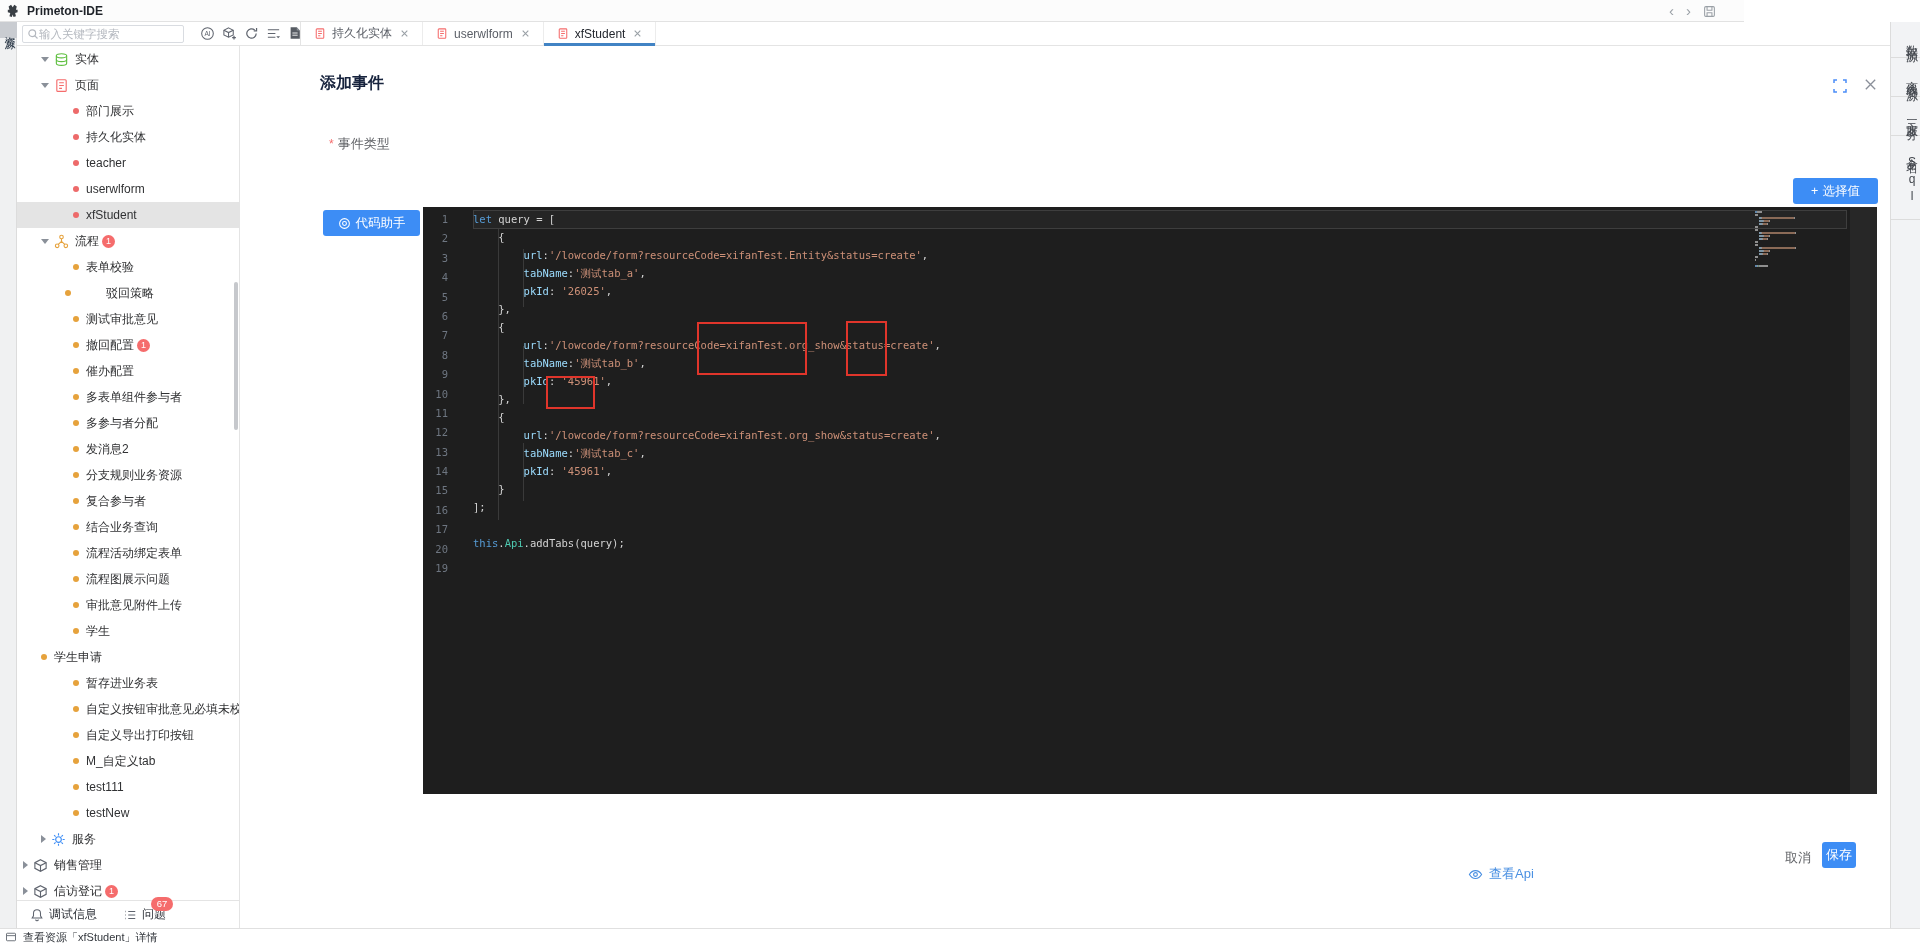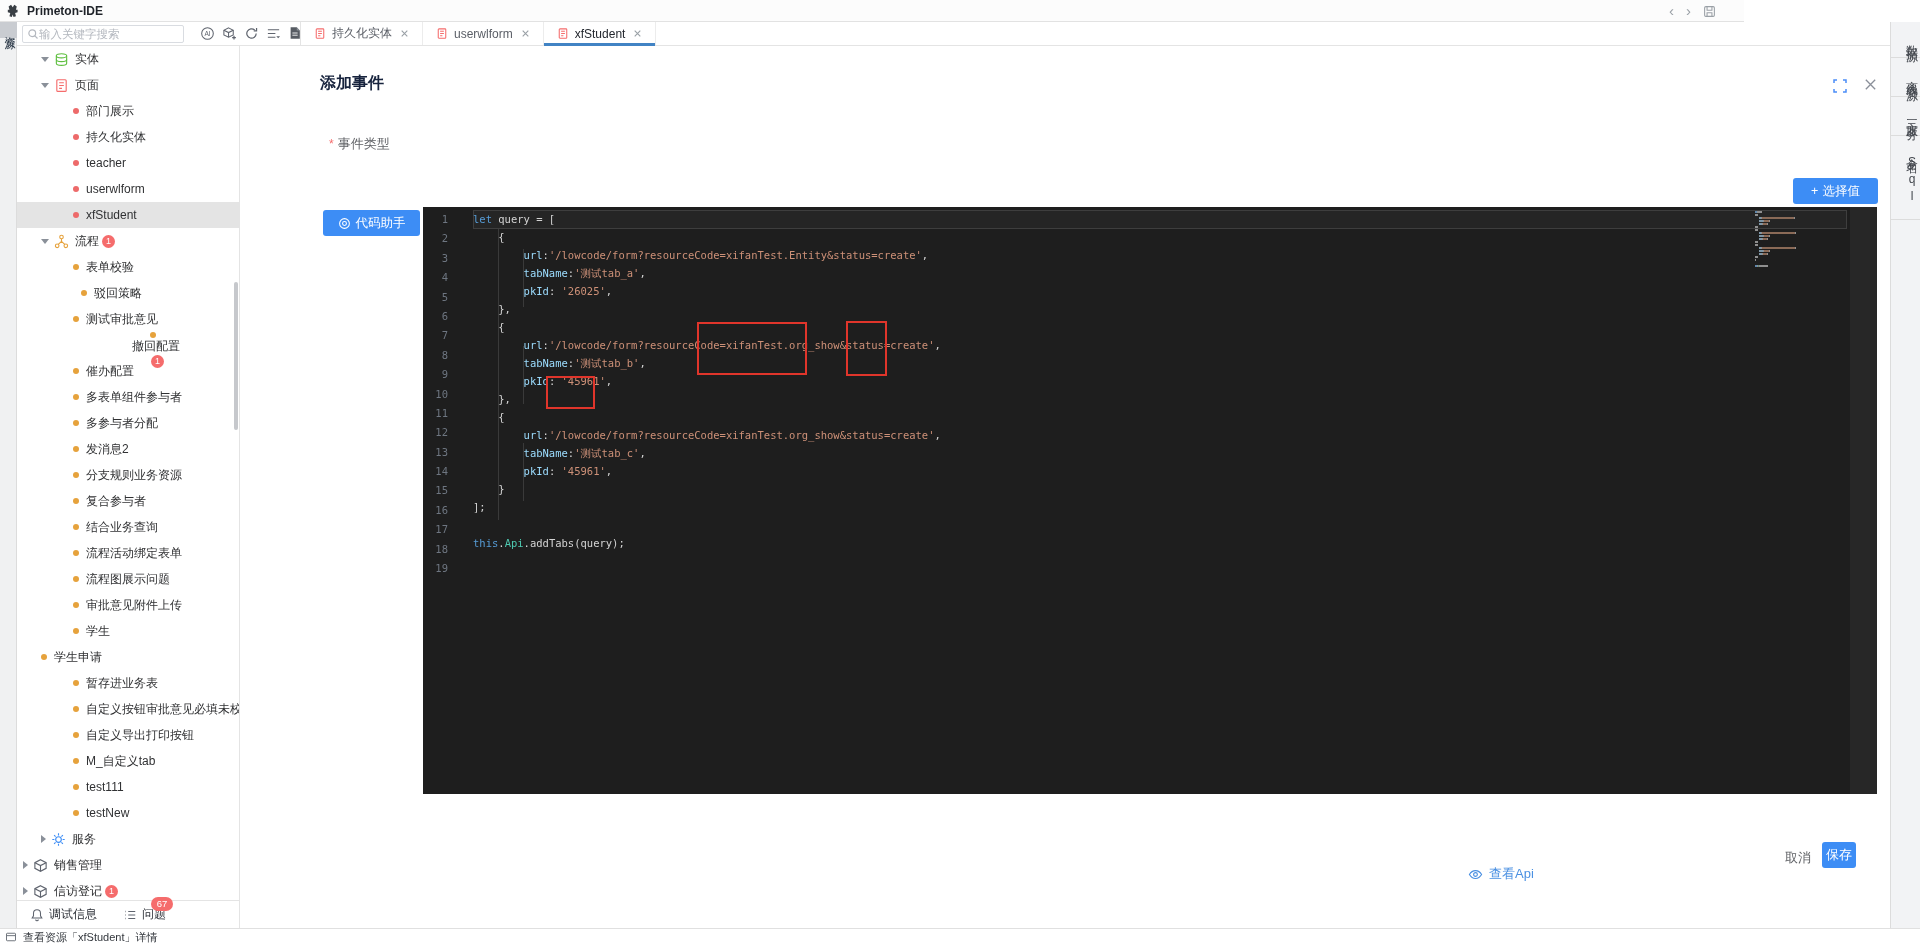--- a/index.html
+++ b/index.html
@@ -293,29 +293,29 @@
             <path d="M8 5.1v2.7M8 7.8l-3.4 3.2M8 7.8l3.4 3.2"></path>
           </svg>
         </span>
         <span>流程</span>
         <span class="badge">1</span>
       </div>
       <div class="tree-row" style="padding-left: 56px;">
         <span class="bullet orange"></span>
         <span>表单校验</span>
       </div>
-      <div class="tree-row" style="padding-left: 64px;">
+      <div class="tree-row" style="padding-left: 48px; gap: 28px;">
         <span class="bullet orange"></span>
         <span>驳回策略</span>
       </div>
       <div class="tree-row" style="padding-left: 56px;">
         <span class="bullet orange"></span>
         <span>测试审批意见</span>
       </div>
-      <div class="tree-row" style="padding-left: 56px; flex-direction: column;">
+      <div class="tree-row" style="padding-left: 56px;">
         <span class="bullet orange"></span>
         <span>撤回配置</span>
         <span class="badge">1</span>
       </div>
       <div class="tree-row" style="padding-left: 56px;">
         <span class="bullet orange"></span>
         <span>催办配置</span>
       </div>
       <div class="tree-row" style="padding-left: 56px;">
         <span class="bullet orange"></span>
@@ -487,21 +487,21 @@
         <div>8</div>
         <div>9</div>
         <div>10</div>
         <div>11</div>
         <div>12</div>
         <div>13</div>
         <div>14</div>
         <div>15</div>
         <div>16</div>
         <div>17</div>
-        <div>18</div>
+        <div>20</div>
         <div>19</div>
       </div>
     <div id="code-lines"><div class="code-line"><span class="tk-kw">let</span><span class="tk-pun"> query = [</span></div><div class="code-line"><span class="tk-pun">    {</span></div><div class="code-line"><span class="tk-pun">        </span><span class="tk-prop">url</span><span class="tk-pun">:</span><span class="tk-str">'/lowcode/form?resourceCode=xifanTest.Entity&amp;status=create'</span><span class="tk-pun">,</span></div><div class="code-line"><span class="tk-pun">        </span><span class="tk-prop">tabName</span><span class="tk-pun">:</span><span class="tk-str">'测试tab_a'</span><span class="tk-pun">,</span></div><div class="code-line"><span class="tk-pun">        </span><span class="tk-prop">pkId</span><span class="tk-pun">: </span><span class="tk-str">'26025'</span><span class="tk-pun">,</span></div><div class="code-line"><span class="tk-pun">    },</span></div><div class="code-line"><span class="tk-pun">    {</span></div><div class="code-line"><span class="tk-pun">        </span><span class="tk-prop">url</span><span class="tk-pun">:</span><span class="tk-str">'/lowcode/form?resourceCode=xifanTest.org_show&amp;status=create'</span><span class="tk-pun">,</span></div><div class="code-line"><span class="tk-pun">        </span><span class="tk-prop">tabName</span><span class="tk-pun">:</span><span class="tk-str">'测试tab_b'</span><span class="tk-pun">,</span></div><div class="code-line"><span class="tk-pun">        </span><span class="tk-prop">pkId</span><span class="tk-pun">: </span><span class="tk-str">'45961'</span><span class="tk-pun">,</span></div><div class="code-line"><span class="tk-pun">    },</span></div><div class="code-line"><span class="tk-pun">    {</span></div><div class="code-line"><span class="tk-pun">        </span><span class="tk-prop">url</span><span class="tk-pun">:</span><span class="tk-str">'/lowcode/form?resourceCode=xifanTest.org_show&amp;status=create'</span><span class="tk-pun">,</span></div><div class="code-line"><span class="tk-pun">        </span><span class="tk-prop">tabName</span><span class="tk-pun">:</span><span class="tk-str">'测试tab_c'</span><span class="tk-pun">,</span></div><div class="code-line"><span class="tk-pun">        </span><span class="tk-prop">pkId</span><span class="tk-pun">: </span><span class="tk-str">'45961'</span><span class="tk-pun">,</span></div><div class="code-line"><span class="tk-pun">    }</span></div><div class="code-line"><span class="tk-pun">];</span></div><div class="code-line"></div><div class="code-line"><span class="tk-kw">this</span><span class="tk-pun">.</span><span class="tk-cls">Api</span><span class="tk-pun">.addTabs(query);</span></div></div>
     <div class="indent-guide" style="left:75px; top:22.4px; height:291px;"></div>
     <div class="indent-guide" style="left:100px; top:41.8px; height:58.2px;"></div>
     <div class="indent-guide" style="left:100px; top:138.8px; height:58.2px;"></div>
     <div class="indent-guide" style="left:100px; top:235.8px; height:58.2px;"></div>
     <div id="minimap">
         <div class="mm-line">
           <span style="width: 1.65px; background: rgb(94, 135, 173);"></span>

